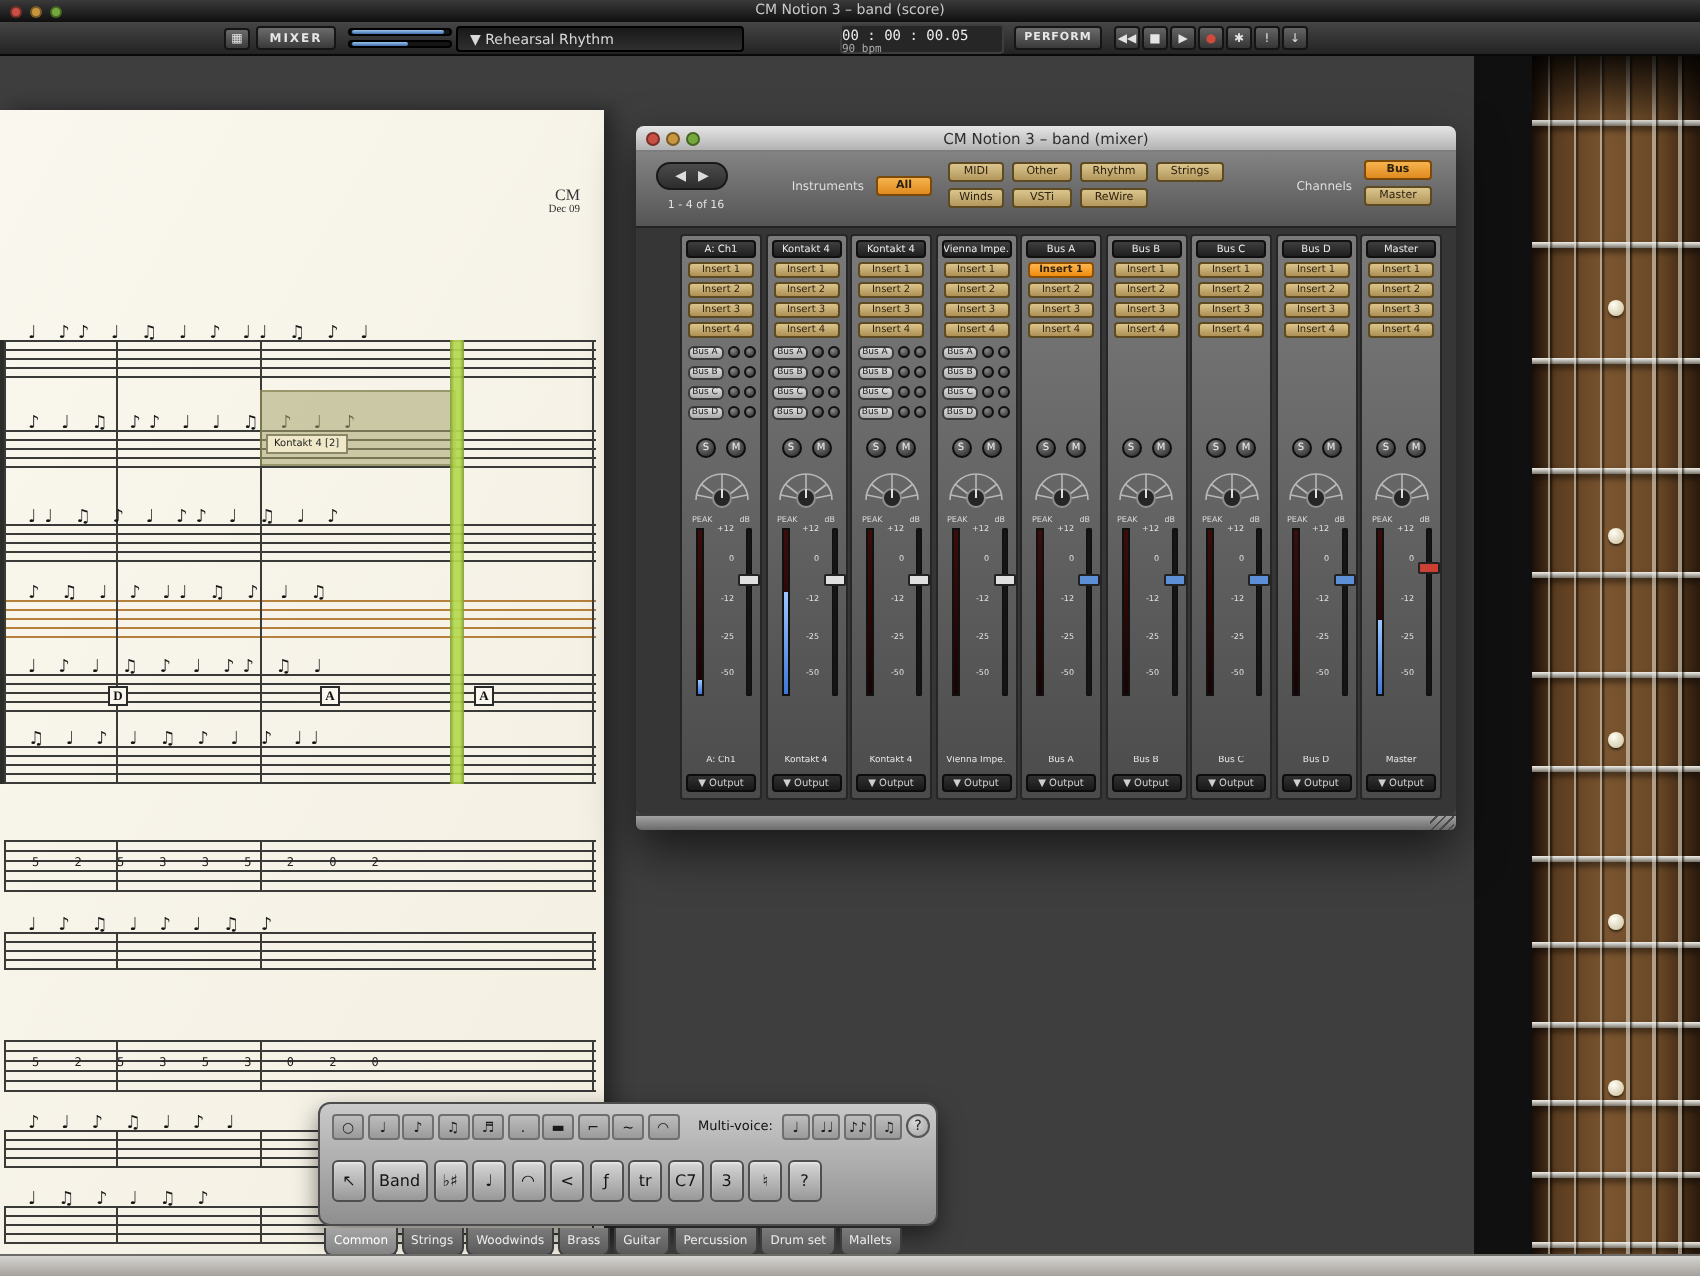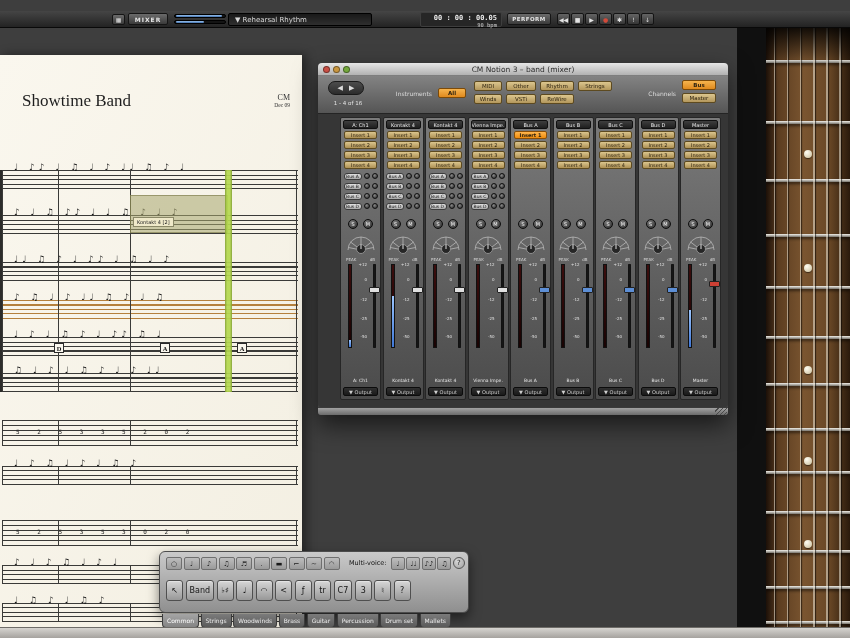--- a/index.html
+++ b/index.html
@@ -16,21 +16,21 @@
 
   
   .toolbar{position:absolute;left:0;top:11px;width:850px;height:17px;background:linear-gradient(#454545,#232323);border-bottom:1px solid #090909;z-index:10;}
   .tb-btn{position:absolute;background:linear-gradient(#6b6b6b,#3a3a3a);border:1px solid #151515;border-radius:2px;color:#e6e6e6;text-align:center;}
   #panelBtn{left:112px;top:3px;width:13px;height:11px;font-size:6px;line-height:10px;}
   #mixerBtn{left:128px;top:2px;width:40px;height:12px;font-size:6px;font-weight:bold;line-height:11px;letter-spacing:1px;}
   .sliders{position:absolute;left:174px;top:3px;width:52px;height:12px;}
   .slider{position:relative;height:4px;background:#141414;border:1px solid #000;border-radius:2px;margin-bottom:2px;}
   .slider .fill{position:absolute;left:1px;top:0;height:2px;border-radius:1px;background:linear-gradient(#9cc4ee,#3f6fae);}
   .rehearsal{position:absolute;left:228px;top:2px;width:144px;height:13px;background:linear-gradient(#191919,#2f2f2f);border:1px solid #000;border-radius:2px;color:#d8d8d8;font-size:7px;line-height:12px;padding-left:6px;}
-  .timebox{position:absolute;left:420px;top:1px;width:82px;height:15px;text-align:right;padding:1px 4px 0 0;background:#262626;border:1px solid #3e3e3e;border-radius:2px;font-family:"DejaVu Sans Mono",monospace;font-weight:bold;}
+  .timebox{position:absolute;left:420px;top:1px;width:82px;height:15px;padding:1px 4px 0 0;background:#262626;border:1px solid #3e3e3e;border-radius:2px;font-family:"DejaVu Sans Mono",monospace;}
   .timebox .t1{font-size:7px;color:#ececec;line-height:8px;}
   .timebox .t2{font-size:5.5px;color:#a8a8a8;line-height:6px;}
   #performBtn{left:507px;top:2px;width:44px;height:12px;font-size:5.5px;font-weight:bold;line-height:11px;letter-spacing:.5px;}
   .transport{position:absolute;left:557px;top:2px;display:flex;gap:1px;}
   .tr-btn{width:13px;height:12px;background:linear-gradient(#646464,#353535);border:1px solid #141414;border-radius:2px;color:#e3e3e3;font-size:6px;line-height:11px;text-align:center;}
 
   
   .bottomstrip{position:absolute;left:0;top:627px;width:850px;height:11px;background:linear-gradient(#d6d4d0,#a5a29e);border-top:1px solid #6e6c68;z-index:9;}
 
   
@@ -115,21 +115,20 @@
   .pal-tabs{display:flex;gap:1.5px;padding-left:3px;margin-top:1px;}
   .pal-tab{height:14px;padding:0 4px;background:linear-gradient(#7b7b7b,#5a5a5a);border:1px solid #3c3c3c;border-top:none;border-radius:0 0 4px 4px;font-size:6px;line-height:13px;color:#ececec;white-space:nowrap;}
   .pal-tab.active{background:linear-gradient(#a5a5a5,#848484);color:#fff;}
 </style>
 </head>
 <body>
 
 <div id="root">
 
   <div class="page" id="scorePage">
-    <div class="score-title">Showtime Band</div>
     <div class="credit">
       <div class="c1">CM</div>
       <div class="c2">Dec 09</div>
     </div>
     <div class="selection"></div>
     <div class="selection-label">Kontakt 4 [2]</div>
     <div class="cursor"></div>
   <div class="staff s5" style="top: 115px;"></div>
       <div class="glyphrow" style="top: 107px;">♩ ♪♪ ♩ ♫ ♩ ♪ ♩♩ ♫ ♪ ♩</div>
       <div class="staff s5" style="top: 160px;"></div>
@@ -761,20 +760,28 @@
         <div class="pal-tab">Strings</div>
         <div class="pal-tab">Woodwinds</div>
         <div class="pal-tab">Brass</div>
         <div class="pal-tab">Guitar</div>
         <div class="pal-tab">Percussion</div>
         <div class="pal-tab">Drum set</div>
         <div class="pal-tab">Mallets</div>
       </div>
   </div>
 
+  <div class="titlebar">
+    <span class="lights">
+      <span class="tl red"></span>
+      <span class="tl yel"></span>
+      <span class="tl grn"></span>
+    </span>
+    <span class="apptitle">CM Notion 3 – band (score)</span>
+  </div>
 
   <div class="toolbar">
     <div class="tb-btn" id="panelBtn">▦</div>
     <div class="tb-btn" id="mixerBtn">MIXER</div>
     <div class="sliders">
       <div class="slider">
           <div class="fill" style="width:46px;"></div>
         </div>
       <div class="slider">
           <div class="fill" style="width:28px;"></div>

